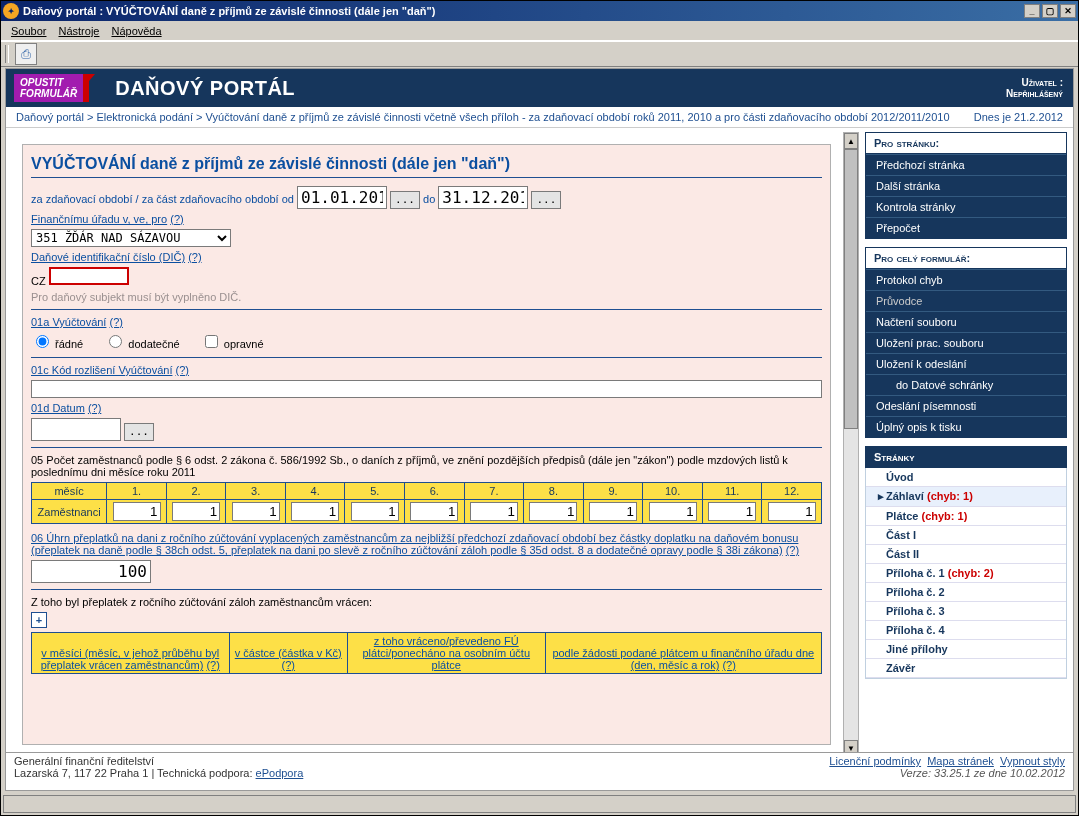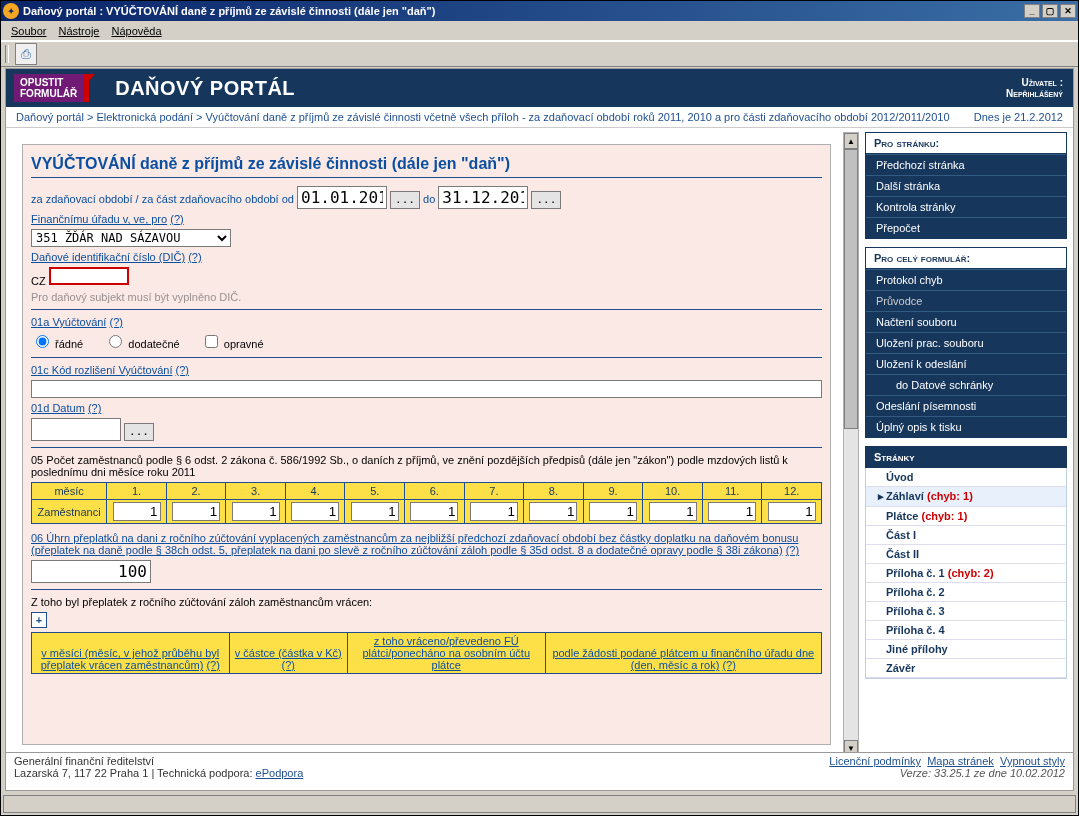--- a/index.html
+++ b/index.html
@@ -15,21 +15,21 @@
   .menubar { height: 20px; background: #d4d0c8; display: flex; align-items: center; padding: 0 4px; border-bottom: 1px solid #fff; }
   .menubar .menuitem { padding: 2px 6px; }
   .menubar .menuitem span.u { text-decoration: underline; }
   
   .toolbar { height: 26px; background: #d4d0c8; border-top: 1px solid #fff; border-bottom: 1px solid #808080; display: flex; align-items: center; padding: 0 4px; }
   .tbtn { width: 22px; height: 22px; border: 1px solid #808080; background:#efefef; display:inline-flex; align-items:center; justify-content:center; }
   
   .content { position: absolute; top: 67px; left: 4px; right: 4px; bottom: 24px; background: #fff; border: 1px solid #9a9a9a; }
   
   .portal-header { height: 38px; background: #16365c; display: flex; align-items: center; color:#fff; }
-  .leave-btn { background:#701a75; color:#fff; font-size:10px; font-weight:bold; padding:3px 6px; margin:0 8px; text-align:left; line-height:11px; border-right:6px solid #c00; position:relative; }
+  .leave-btn { background:#a21caf; color:#fff; font-size:10px; font-weight:bold; padding:3px 6px; margin:0 8px; text-align:left; line-height:11px; border-right:6px solid #c00; position:relative;font-style:italic; }
   .leave-btn:after{ content:""; position:absolute; right:-12px; top:0; width:0; height:0; border-top:0 solid transparent; border-bottom:14px solid transparent; border-left:12px solid #c00; }
   .portal-title { font-size:20px; font-weight:bold; letter-spacing:0.5px; margin-left:18px; }
   .portal-user { margin-left:auto; margin-right:10px; font-size:10px; text-align:right; }
   
   .breadcrumb-row { background:#fff; border-bottom:1px solid #ccc; padding:4px 10px; font-size:11px; color:#1e4f91; display:flex; }
   .breadcrumb-row a { color:#1e4f91; text-decoration:none; }
   .breadcrumb-row .date { margin-left:auto; white-space:nowrap; }
   
   .main { display:flex; height:calc(100% - 38px - 24px - 26px); }
   .left-pane { flex:1; overflow:hidden; position:relative; }

